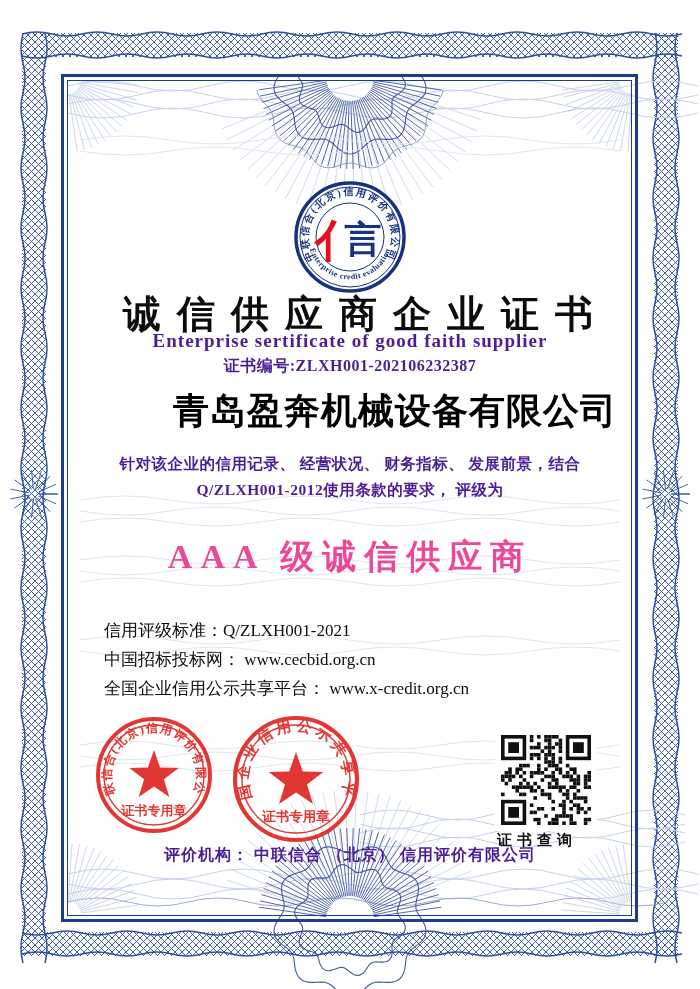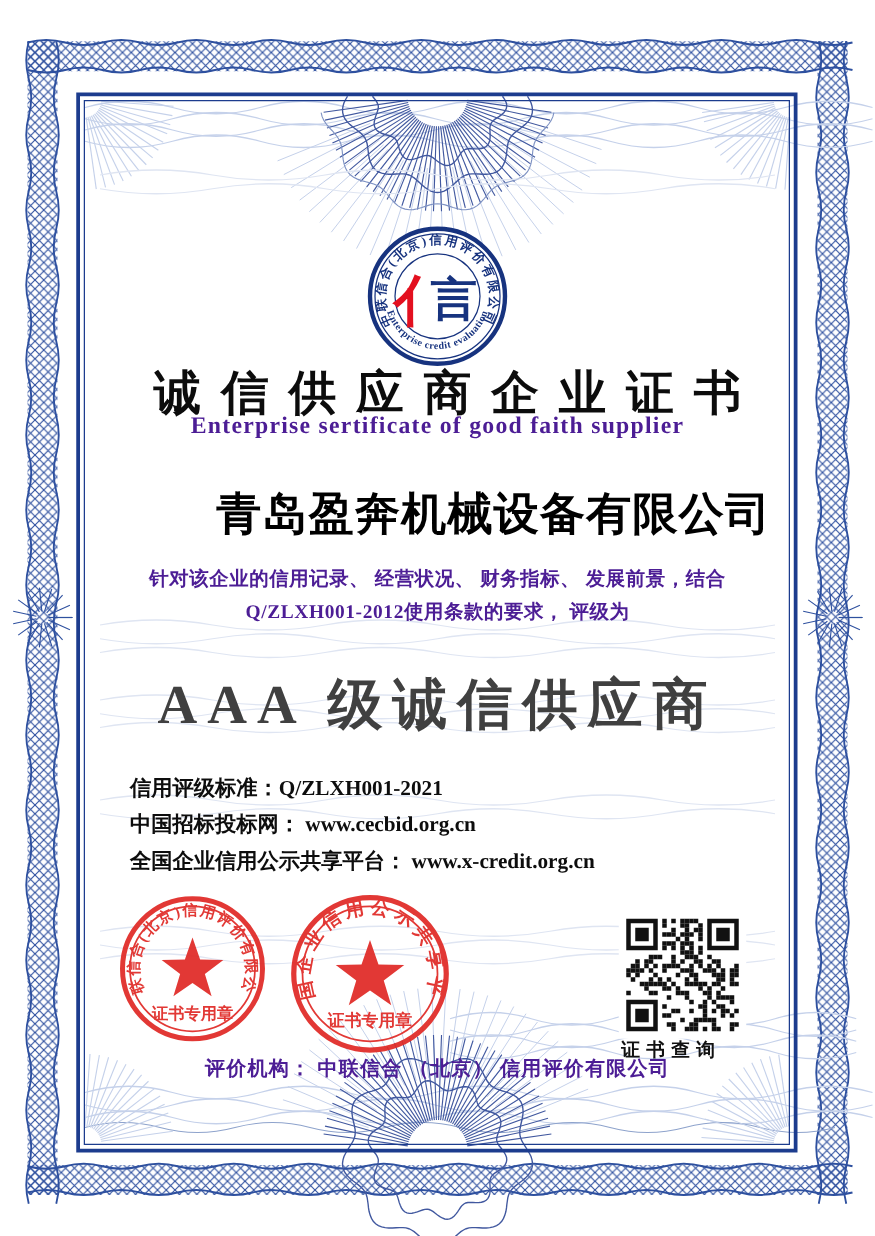--- a/index.html
+++ b/index.html
@@ -5,22 +5,22 @@
   html,body{margin:0;padding:0;background:#888;}
   .page{position:relative;width:700px;height:989px;background:#ffffff;overflow:hidden;
         font-family:"Liberation Serif","DejaVu Serif",serif;}
   svg.art{position:absolute;left:0;top:0;z-index:1;}
   .txt{position:absolute;left:0;width:100%;text-align:center;z-index:3;color:#4c1d95;font-weight:bold;}
   .title{top:289px;font-size:38px;letter-spacing:16px;padding-left:16px;color:#0c0c0c;}
   .subtitle{top:330px;font-size:19px;letter-spacing:1px;}
   .certno{top:356px;font-size:16px;letter-spacing:0.5px;}
   .company{top:387px;font-size:36px;letter-spacing:1px;color:#000;padding-left:45px;}
   .para{top:451px;font-size:15.5px;line-height:26px;letter-spacing:0.5px;}
-  .rating{top:534px;font-size:44px;letter-spacing:8px;color:#404040;}
-  .details{position:absolute;left:104px;top:616px;z-index:3;font-weight:bold;font-size:17px;
+  .rating{top:534px;font-size:34px;letter-spacing:8px;color:#ec4899;}
+  .details{position:absolute;left:104px;top:616px;z-index:3;font-weight:normal;font-size:17px;
            line-height:29px;color:#0d0d0d;text-align:left;}
   .qrcap{position:absolute;left:497px;top:831px;width:98px;text-align:left;z-index:3;
          font-weight:bold;font-size:15px;letter-spacing:5px;color:#111;}
   .agency{top:845px;font-size:16px;letter-spacing:1px;}
 </style>
 </head>
 <body>
 
 <div class="page">
 
@@ -547,20 +547,21 @@
         <rect x="68.4" y="3.6" width="18" height="18" fill="#fff"></rect>
         <rect x="72" y="7.2" width="10.8" height="10.8" fill="#111"></rect>
         <rect x="0" y="64.8" width="25.2" height="25.2" fill="#111"></rect>
         <rect x="3.6" y="68.4" width="18" height="18" fill="#fff"></rect>
         <rect x="7.2" y="72" width="10.8" height="10.8" fill="#111"></rect>
       </g>
   </svg>
 
   <div class="txt title">诚信供应商企业证书</div>
   <div class="txt subtitle">Enterprise sertificate of good faith supplier</div>
+  <div class="txt certno">证书编号:ZLXH001-202106232387</div>
   <div class="txt company">青岛盈奔机械设备有限公司</div>
 
   <div class="txt para">
     <div>针对该企业的信用记录、 经营状况、 财务指标、 发展前景，结合</div>
     <div>Q/ZLXH001-2012使用条款的要求， 评级为</div>
   </div>
 
   <div class="txt rating">AAA 级诚信供应商</div>
 
   <div class="details">

